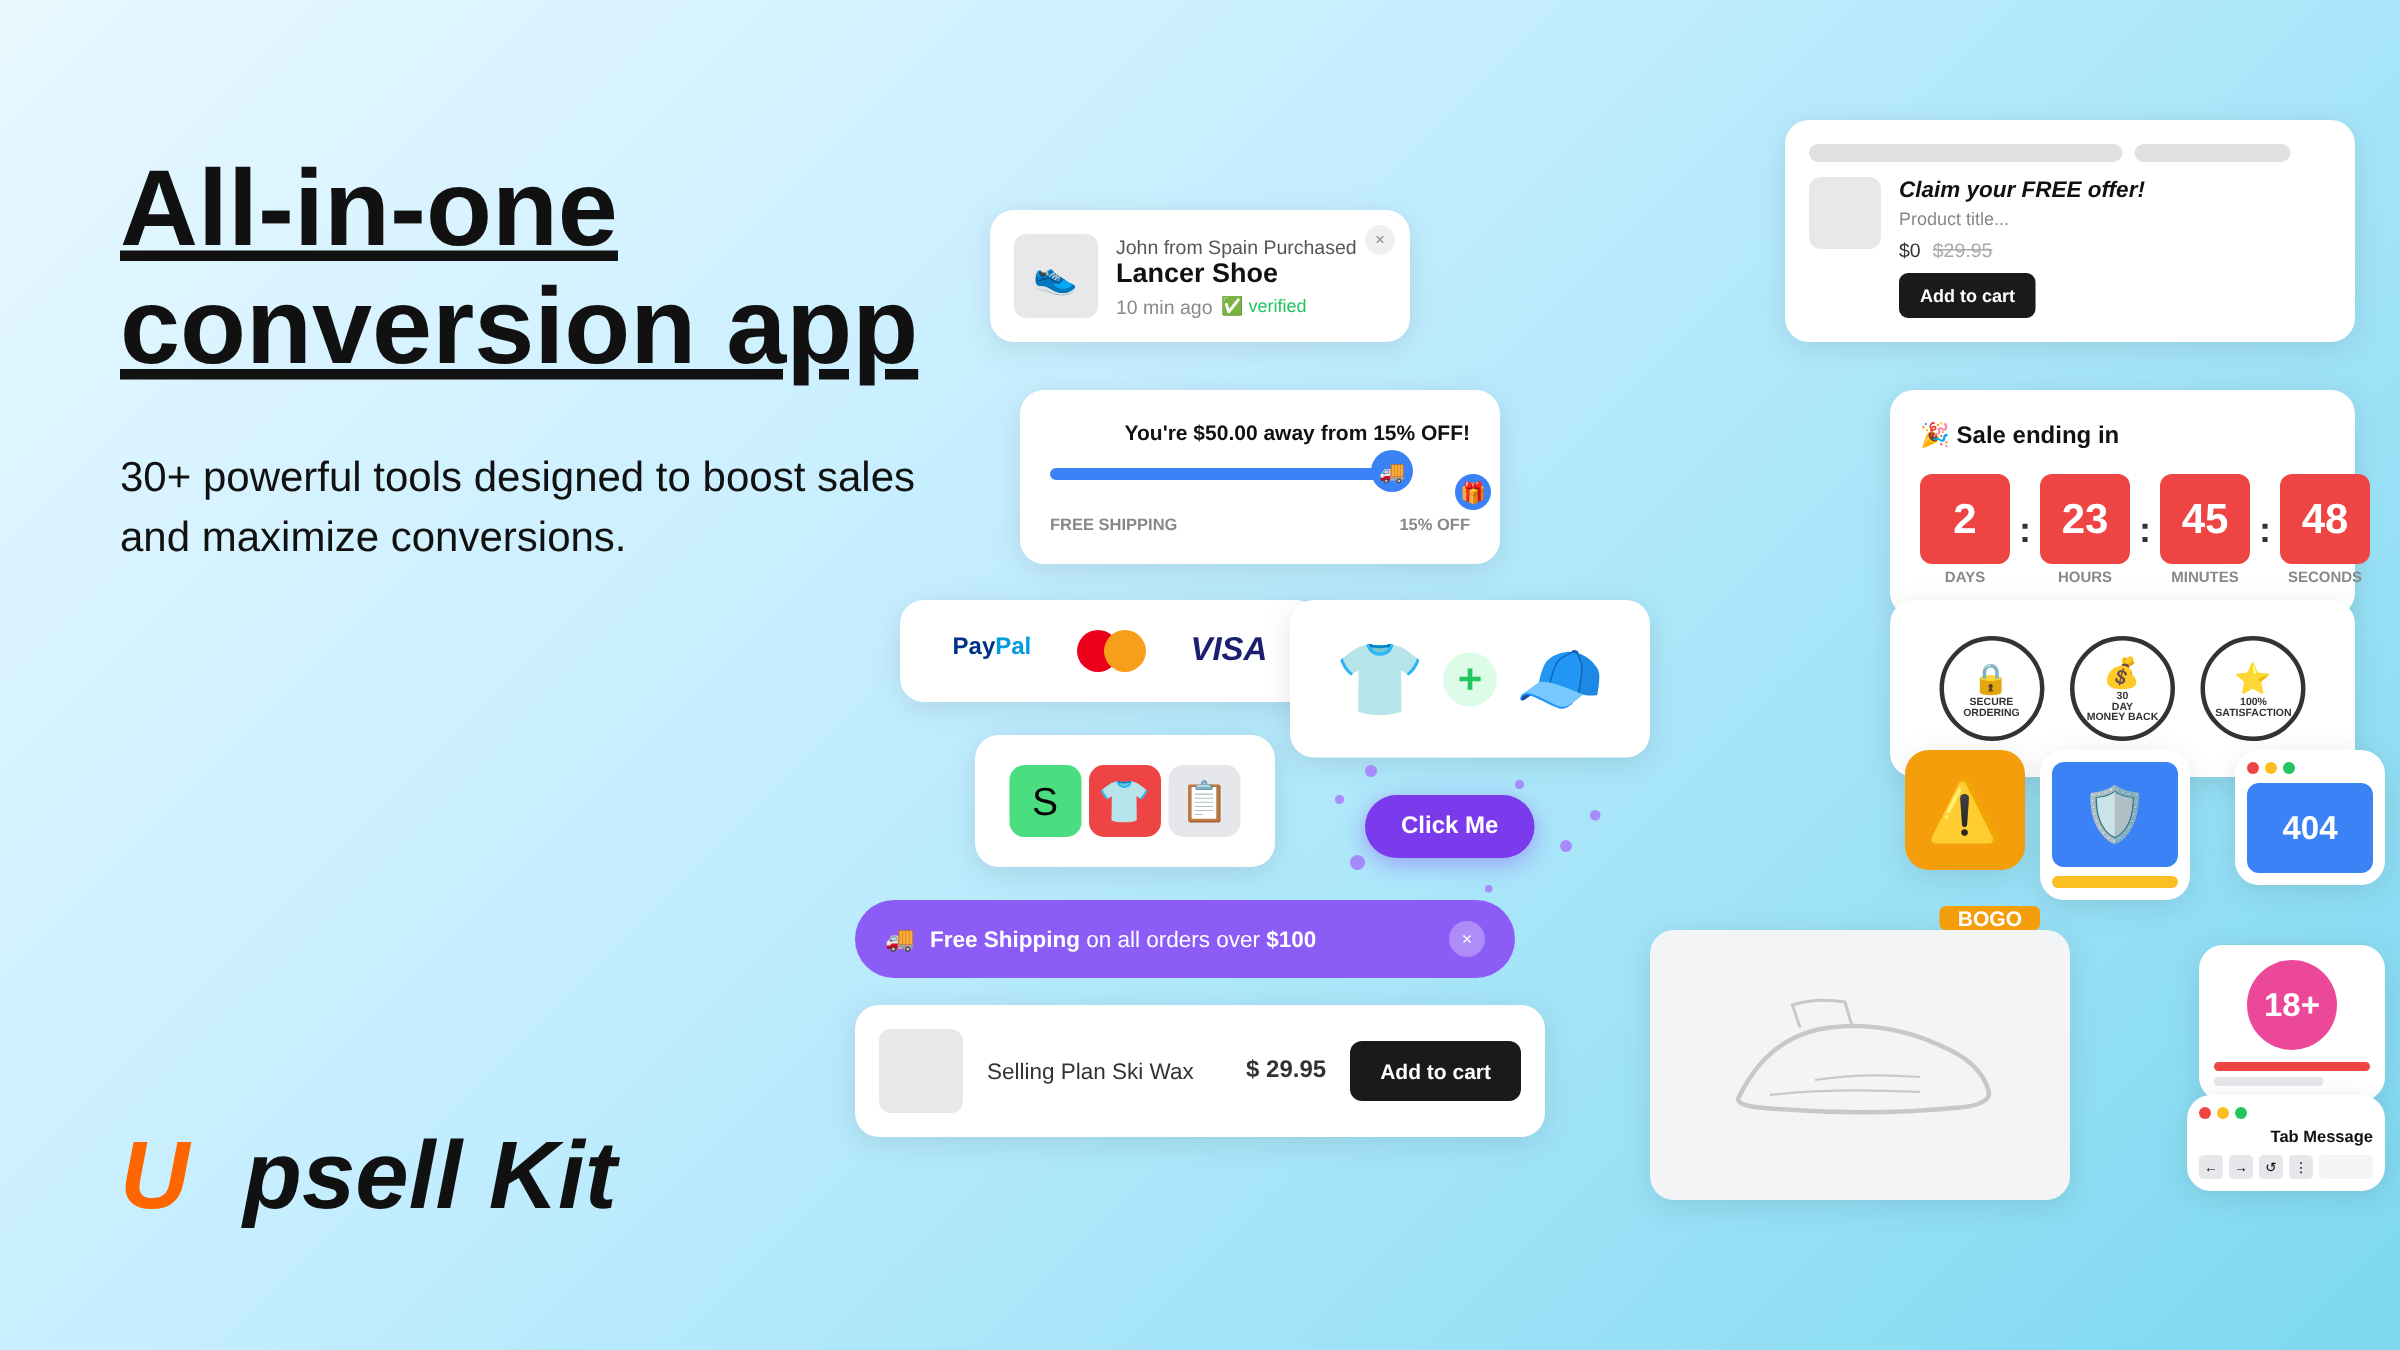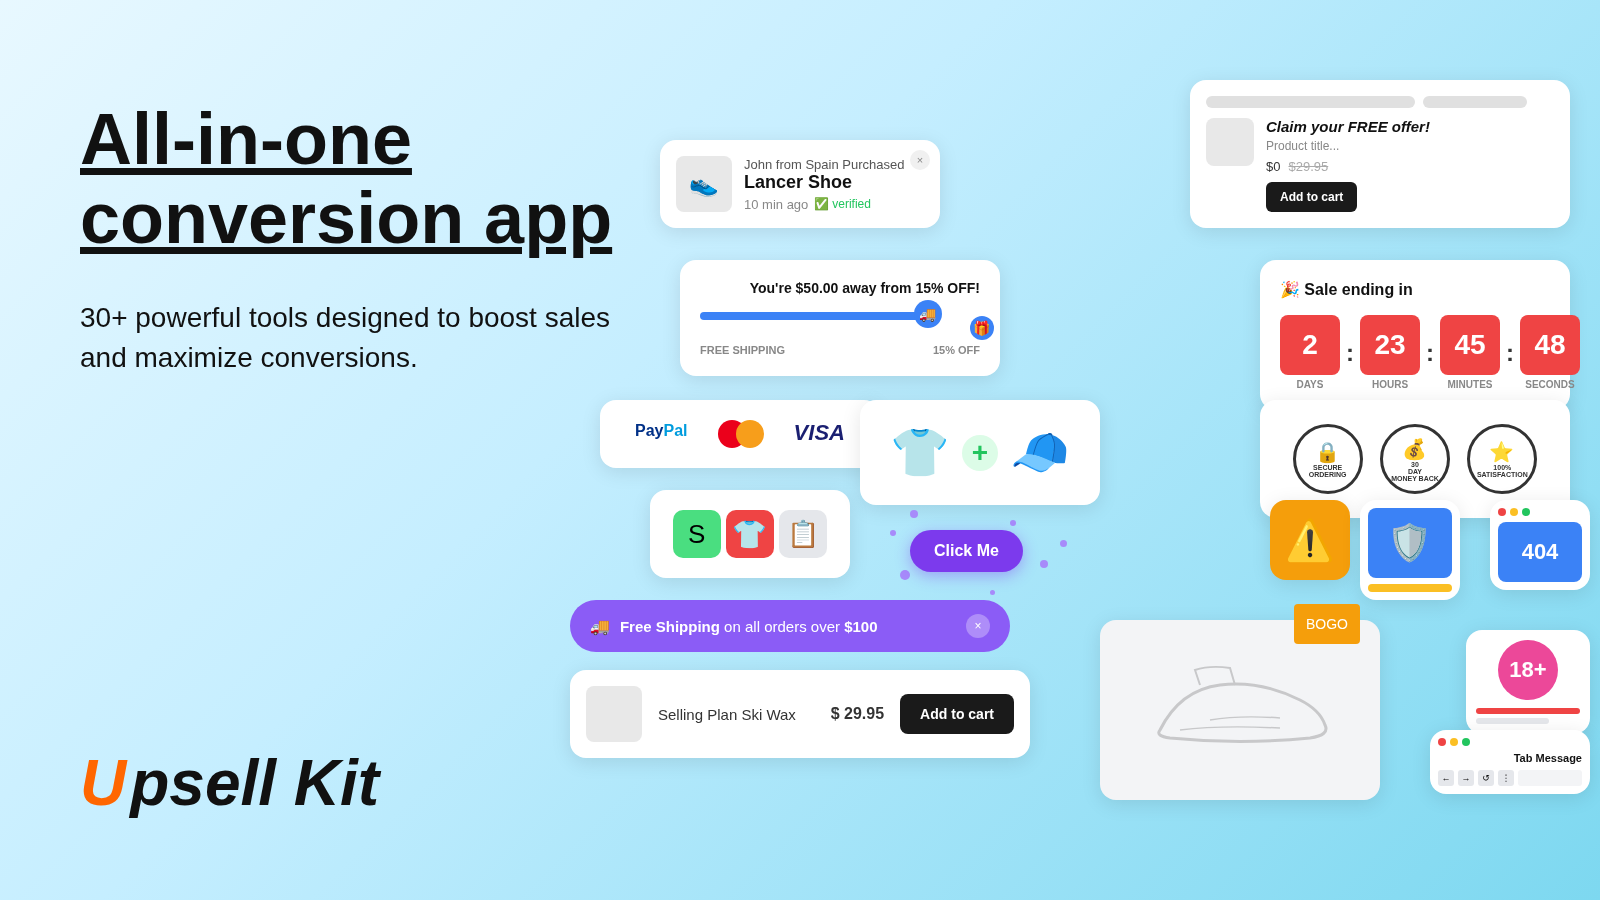--- a/index.html
+++ b/index.html
@@ -42,21 +42,21 @@
       display: flex;
       align-items: center;
       gap: 4px;
     }
     .logo-icon {
       font-size: 64px;
       font-weight: 900;
       font-style: italic;
     }
     .logo-u { color: #ff6600; }
-    .logo-text { color: #111; font-size: 64px; font-weight: 900; font-style: italic; }
+    .logo-text { color: #111; font-size: 64px; font-weight: 900; font-style: italic; margin-left: 32px; }
 
     
     .cards-area {
       position: absolute;
       right: 0;
       top: 0;
       width: 1000px;
       height: 900px;
     }
 
@@ -400,22 +400,22 @@
       align-items: center;
       justify-content: center;
     }
     .bogo-badge {
       position: absolute;
       top: -16px;
       right: 20px;
       background: #f59e0b;
       color: white;
       font-size: 14px;
-      font-weight: 400;
-      padding: 12px 12px;
+      font-weight: 700;
+      padding: 0 12px;
       border-radius: 4px;
       margin-left: 20px;
     }
     .shoe-svg { opacity: 0.3; }
 
     
     .age-card {
       top: 630px;
       right: 10px;
       width: 124px;
@@ -434,21 +434,21 @@
       color: white;
       margin: 0 auto 8px;
     }
     .age-bar { height: 6px; background: #ef4444; border-radius: 3px; margin-bottom: 4px; }
     .age-bar2 { height: 6px; background: #e5e7eb; border-radius: 3px; width: 70%; }
 
     
     .tab-card {
       top: 730px;
       right: 10px;
-      width: 160px;
+      width: 132px;
       padding: 8px;
     }
     .tab-header { display: flex; gap: 4px; margin-bottom: 6px; }
     .tab-title { font-size: 11px; font-weight: 700; color: #111; text-align: right; margin-bottom: 6px; }
     .tab-controls { display: flex; align-items: center; gap: 4px; }
     .tab-ctrl-btn { width: 16px; height: 16px; background: #e5e7eb; border-radius: 3px; font-size: 9px; display: flex; align-items: center; justify-content: center; }
     .tab-input { flex: 1; height: 16px; background: #f3f4f6; border-radius: 3px; }
 
     
     .dot {

